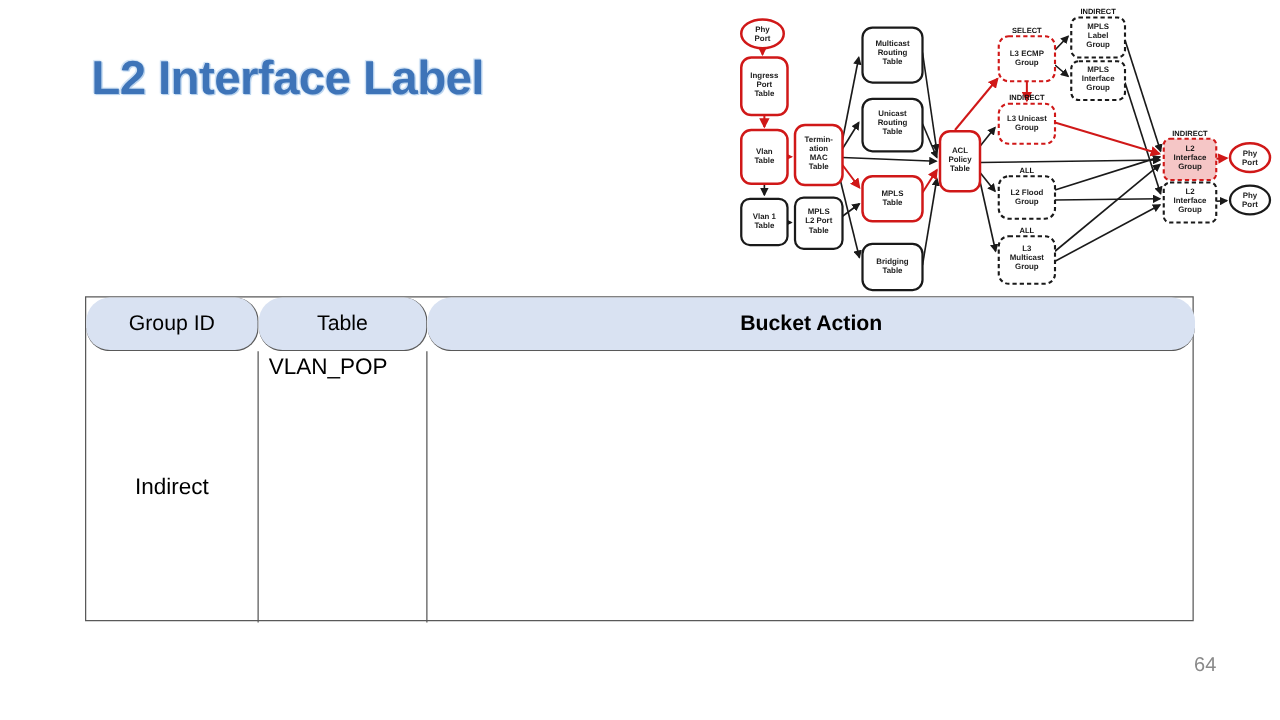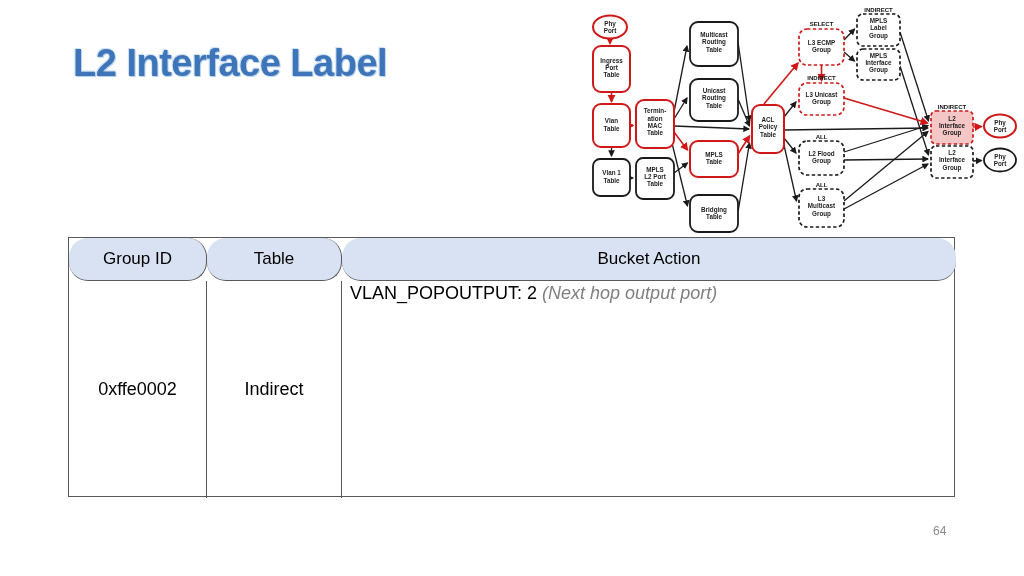--- a/index.html
+++ b/index.html
@@ -8,38 +8,38 @@
     background:#ffffff;font-family:"Liberation Sans", sans-serif;
   }
   .slide-title{
     position:absolute;left:73px;top:42px;
     font-size:38px;font-weight:700;letter-spacing:-0.5px;
     color:#3E74B8;
     text-shadow:1px 1px 0 #b9d3ee, -1px -1px 0 #cfe1f4, 0 0 2px #9cc3e5;
   }
   .page-number{
     position:absolute;left:933px;top:524px;width:40px;
-    font-size:12px;color:#8a8a8a;text-align:left;
+    font-size:16px;color:#8a8a8a;text-align:right;
   }
   
   .grp-table{
     position:absolute;left:68px;top:237px;width:887px;height:260px;
     display:grid;grid-template-columns:138px 135px 614px;grid-template-rows:43px 217px;
     border:1px solid #595959;box-sizing:border-box;background:#fff;
   }
   .grp-table .cell{
     border-right:1px solid #595959;border-bottom:1px solid #595959;
     box-sizing:border-box;display:flex;align-items:center;justify-content:center;
     font-size:17px;color:#000;
   }
-  .grp-table .cell:nth-child(3n){border-right:none;}
+  .grp-table .cell:nth-child(3n){border-right:none;font-weight:bold;}
   .grp-table .cell.body{border-bottom:none;font-size:18px;}
   .grp-table .head{background:#D9E2F2;border-radius:19px;}
   .grp-table .action-cell{
-    flex-direction:row;align-items:flex-start;justify-content:flex-start;
+    flex-direction:column;align-items:flex-start;justify-content:space-between;
     padding-left:8px;line-height:1.42;
   }
   .action-note{color:#7f7f7f;font-style:italic;}
   
   .diagram{position:absolute;left:580px;top:2px;width:442px;height:236px;}
   .box{fill:#ffffff;stroke:#1a1a1a;stroke-width:1.8;}
   .red{stroke:#D01818;stroke-width:2;}
   .dashed{stroke-dasharray:3.4 2.4;stroke-width:1.7;}
   .hl{fill:#F5C6C6;}
   .nodetext{font-family:"Liberation Sans",sans-serif;font-size:6.3px;font-weight:700;fill:#1c1c1c;text-anchor:middle;}
@@ -221,21 +221,19 @@
     <ellipse class="box" cx="420" cy="158" rx="16" ry="11.5"></ellipse>
     <text class="nodetext" x="420" y="156.5">Phy</text>
     <text class="nodetext" x="420" y="163.8">Port</text>
   </g>
 </svg>
 
 <div class="grp-table">
   <div class="cell head">Group ID</div>
   <div class="cell head">Table</div>
   <div class="cell head">Bucket Action</div>
-  <div class="cell body">0xffe0002</div>
   <div class="cell body">Indirect</div>
   <div class="cell body action-cell">
     <div>VLAN_POP</div>
-    <div><span>OUTPUT: 2 </span><span class="action-note">(Next hop output port)</span></div>
   </div>
 </div>
 
 <div class="page-number">64</div>
 
 </body></html>

